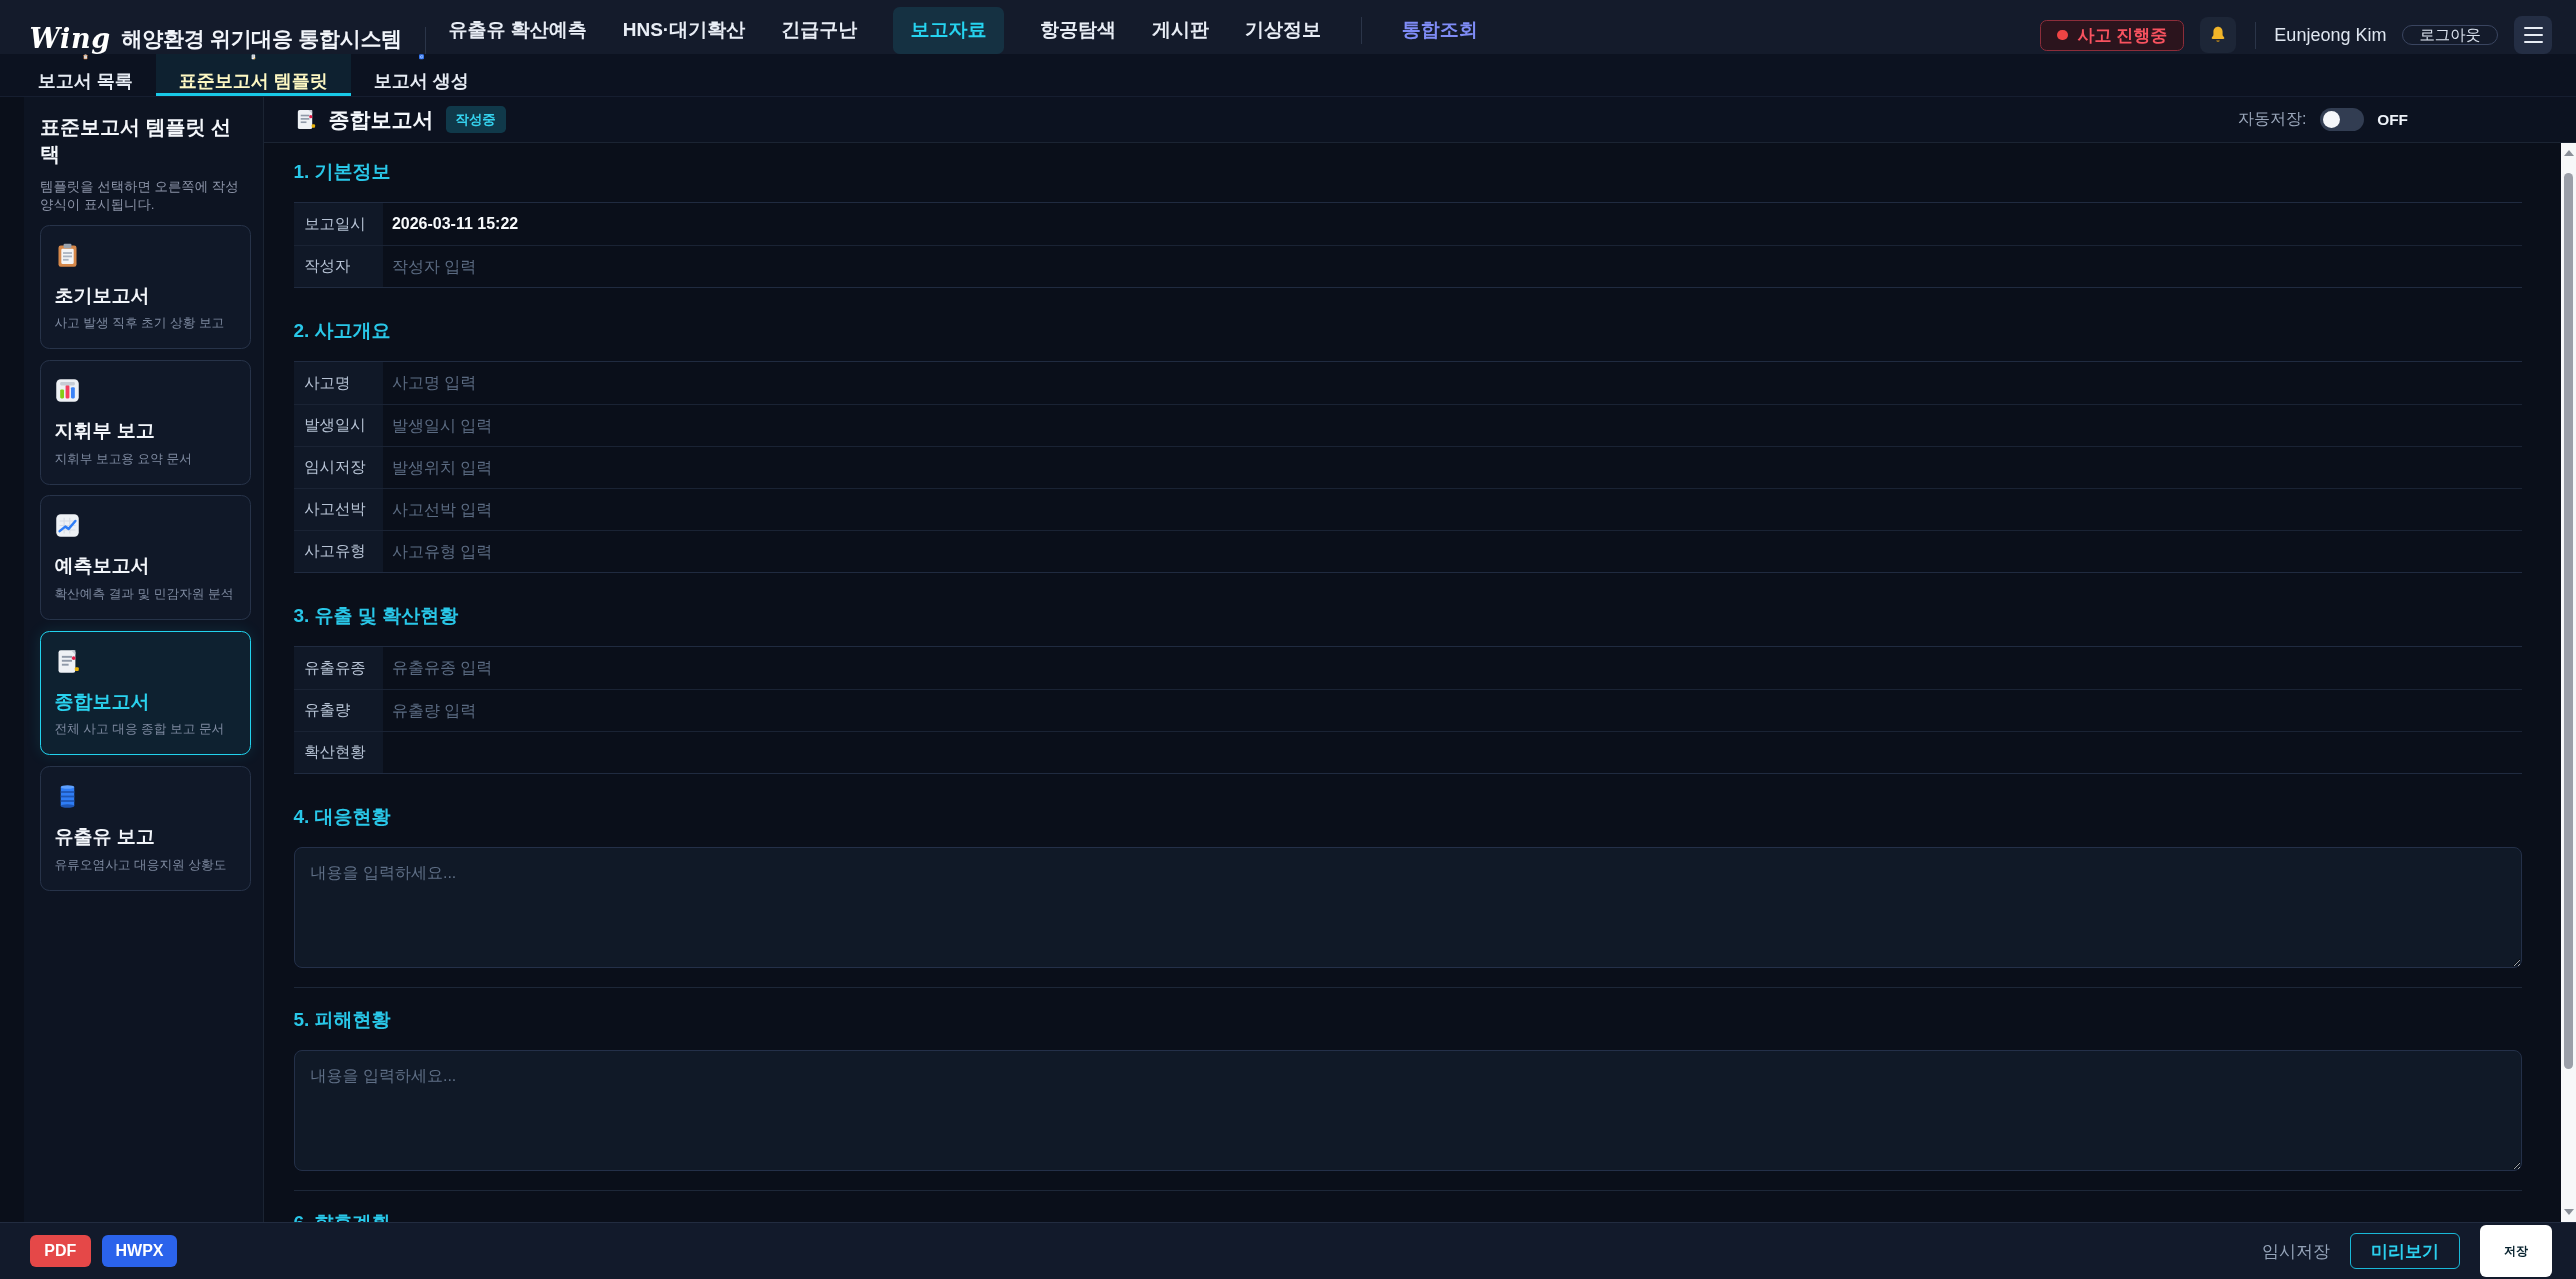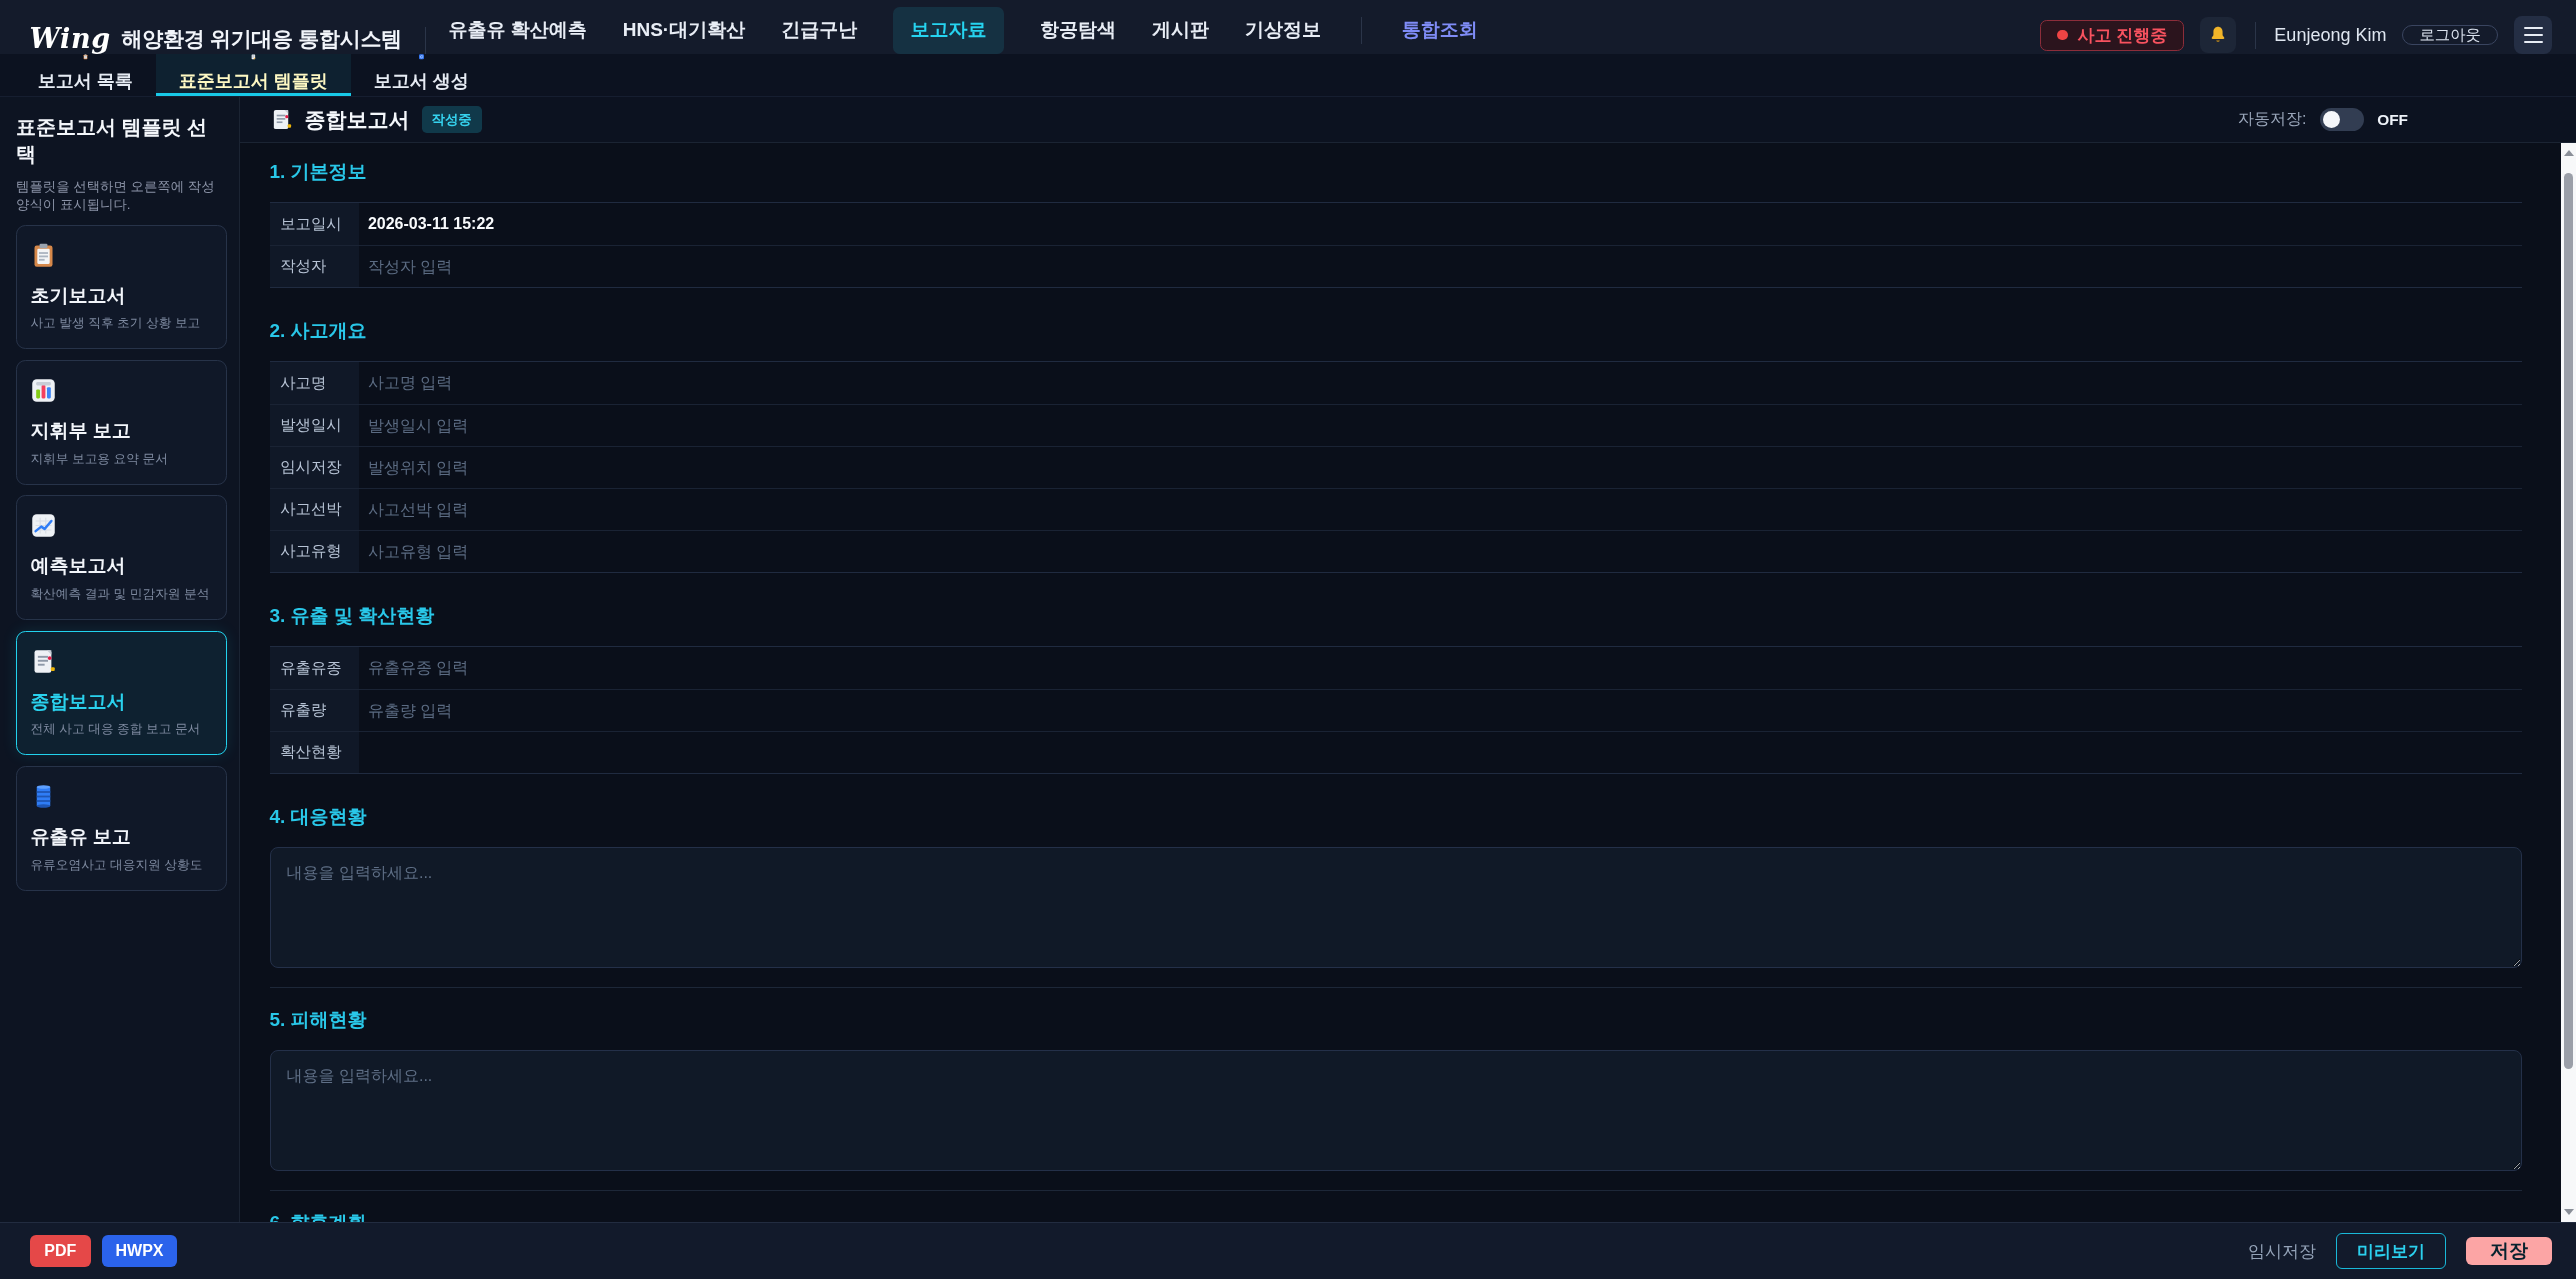--- a/index.html
+++ b/index.html
@@ -28,21 +28,21 @@
       color:#dbe3ef; font-size:15.4px; display:flex; align-items:center; cursor:pointer; font-family:inherit; }
   .burger-btn { width:38px; height:38px; border-radius:8px; background:#242e44; display:flex; flex-direction:column; gap:4.7px; align-items:center; justify-content:center; cursor:pointer; }
   .burger-btn i { display:block; width:19px; height:2.3px; background:#e9eef6; border-radius:1.3px; }
 
   
   .tabbar { height:43px; background:#0c1220; display:flex; align-items:stretch; padding-left:14.8px; flex:0 0 auto; border-bottom:0.7px solid #161e30; }
   .tab { display:flex; align-items:center; gap:9.4px; padding:0 23px; font-size:18px; font-weight:bold; color:#e6ebf3; cursor:pointer; border-bottom:3.4px solid transparent;flex-direction:column; }
   .tab.active { color:#fef9c3; background:rgba(34,211,238,0.08); border-bottom-color:#18c9e8; }
 
   
-  .middle { flex:1 1 auto; display:flex; min-height:0; }
+  .middle { flex:1 1 auto; display:flex; min-height:0;margin-left:24px; }
   .sidebar { width:240px; flex:0 0 auto; background:#0d1422; border-right:0.7px solid #1b2433; padding:17.4px 12px 0 16px; }
   .sb-title { font-size:20px; font-weight:bold; color:#f4f7fb; }
   .sb-sub { font-size:13.4px; color:#8b93a7; margin-top:9.4px; line-height:1.35; }
   .tpl-card { margin-top:10.7px; border:0.7px solid #273349; border-radius:9.4px; background:#101828; padding:16px 13.4px; cursor:pointer; }
   .tpl-card:first-of-type { margin-top:19px; }
   .tpl-card.selected { border:1.3px solid #22d3ee; background:#0e2130; box-shadow:0 0 14.8px rgba(34,211,238,0.12); }
   .tpl-name { font-size:19px; font-weight:bold; color:#f2f5fa; margin-top:12px; }
   .tpl-card.selected .tpl-name { color:#2ad2ee; }
   .tpl-desc { font-size:12.7px; color:#7e8aa0; margin-top:6.7px; }
 
@@ -84,21 +84,21 @@
 
   
   .footer { height:57px; flex:0 0 auto; background:#121a2b; border-top:0.7px solid #222c40;
       display:flex; align-items:center; padding:0 24px 0 29.5px; gap:11px; }
   .btn { border:none; border-radius:6px; font-family:inherit; font-weight:bold; cursor:pointer; display:flex; align-items:center; justify-content:center; }
   .btn-pdf { height:32px; padding:0 14.8px; background:#e54848; color:#fff; font-size:16px; }
   .btn-hwpx { height:32px; padding:0 13.4px; background:#2b63eb; color:#fff; font-size:16px; }
   .footer-right { margin-left:auto; display:flex; align-items:center; gap:20px; }
   .btn-temp { background:transparent; color:#94a3b8; font-size:17px; font-weight:normal; }
   .btn-preview { height:36px; padding:0 20px; background:transparent; border:1.3px solid #19b8d8; color:#2bd0ee; font-size:17px; }
-  .btn-save { height:28px; padding:0 24px; background:#fca5a5; color:#07222e; font-size:19px; }
+  .btn-save { height:52px; padding:0 24px; background:#ffffff; color:#07222e; font-size:12px; }
 </style>
 </head>
 <body>
 
 <div class="page">
 
   <div class="nav">
     <div class="brand">
       <span class="logo">Wing</span>
       <span class="app-title">해양환경 위기대응 통합시스템</span>

